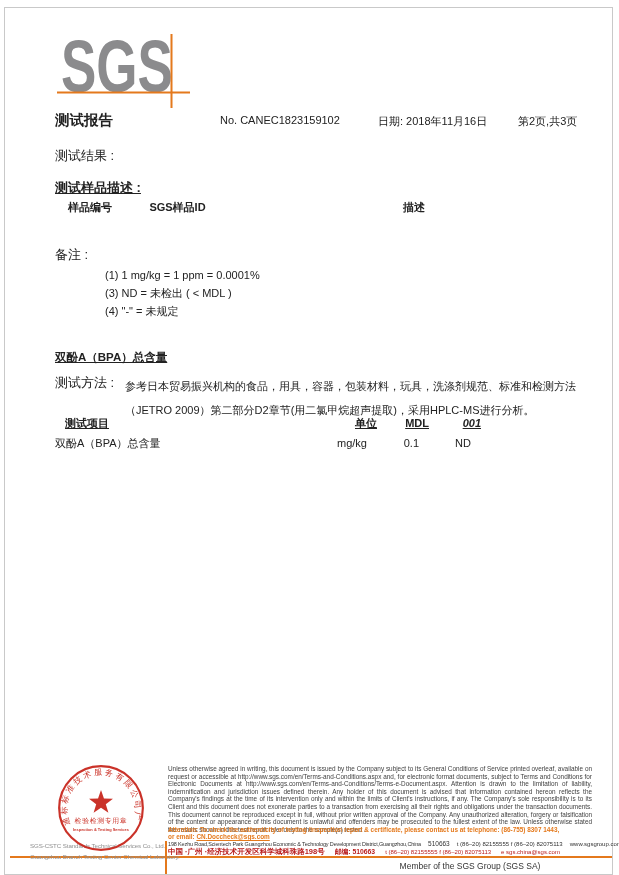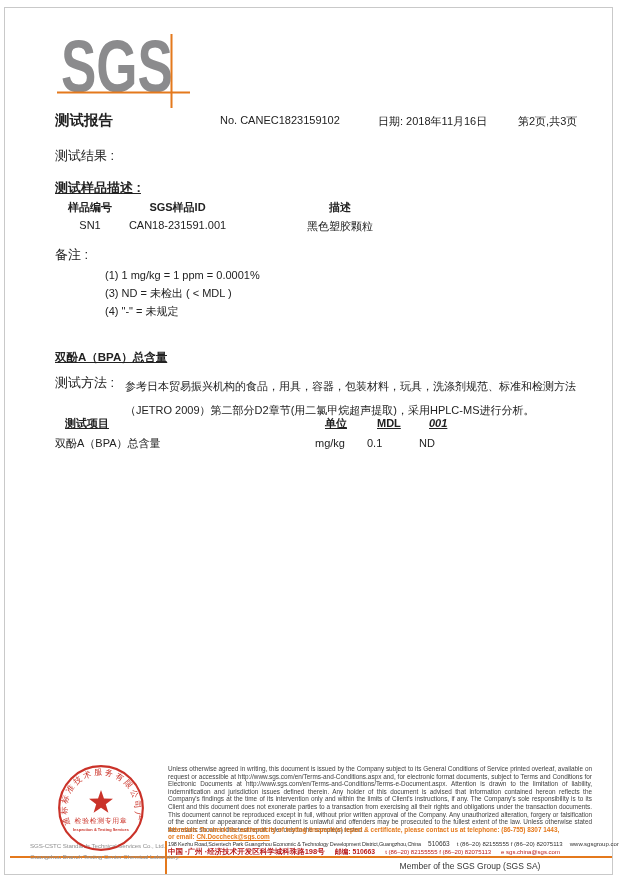--- a/index.html
+++ b/index.html
@@ -24,36 +24,36 @@
   
   .fs11 { font-size:13px; }
   .results-label  { position:absolute; left:55px; top:147px; }
   .sample-heading { position:absolute; left:55px; top:179px; text-decoration:underline; font-weight:bold; }
 
   .t1 { position:absolute; left:55px; top:200px; font-size:11px; }
   .t1 .row { display:flex; }
   .t1 .row + .row { margin-top:4px; }
   .t1 .c1 { width:70px;  text-align:center; }
   .t1 .c2 { width:105px; text-align:center; }
-  .t1 .c3 { width:170px; text-align:center; padding-left:25px; }
+  .t1 .c3 { width:170px; text-align:right; padding-left:25px; }
   .t1 .hdr { font-weight:bold; }
 
   .notes-heading { position:absolute; left:55px; top:246px; }
   .notes-list { position:absolute; left:105px; top:266px; font-size:11px; line-height:18px; }
 
   .bpa-heading { position:absolute; left:55px; top:350px; font-size:11.5px; font-weight:bold; text-decoration:underline; }
   .method-label { position:absolute; left:55px; top:374px; }
   .method-text  { position:absolute; left:125px; top:374px; width:466px; font-size:11px; line-height:24px; }
 
   .t2 { position:absolute; left:55px; top:416px; font-size:11px; }
   .t2 .row { display:flex; align-items:baseline; }
   .t2 .row + .row { margin-top:5px; }
   .t2 .item { width:260px; text-align:left; }
   .t2 .hdr-item { padding-left:10px; }
-  .t2 .c { width:52px; text-align:left; }
+  .t2 .c { width:52px; text-align:right; }
   .t2 .u { text-decoration:underline; font-weight:bold; }
   .t2 .i { font-style:italic; }
 
   
   .stamp { position:absolute; left:56px; top:763px; width:90px; height:90px; opacity:.95; z-index:3; }
   .company-lines { position:absolute; left:30px; top:841px; width:160px; z-index:2;
     font-size:6.2px; line-height:10.5px; color:#8f8f8f; letter-spacing:-0.1px; }
 
   .legal { position:absolute; left:168px; top:765px; width:424px;
     font-size:6.4px; line-height:7.6px; color:#3f3f3f; text-align:justify; }
@@ -100,25 +100,20 @@
   <div class="page-info">第2页,共3页</div>
 
   <div class="results-label fs11">测试结果 :</div>
   <div class="sample-heading fs11">测试样品描述 :</div>
 
   <div class="t1">
     <div class="row hdr">
       <div class="c1">样品编号</div>
       <div class="c2">SGS样品ID</div>
       <div class="c3">描述</div>
-    </div>
-    <div class="row">
-      <div class="c1">SN1</div>
-      <div class="c2">CAN18-231591.001</div>
-      <div class="c3">黑色塑胶颗粒</div>
     </div>
   </div>
 
   <div class="notes-heading fs11">备注 :</div>
   <div class="notes-list">
     <div>(1) 1 mg/kg = 1 ppm = 0.0001%</div>
     <div>(3) ND = 未检出 ( &lt; MDL )</div>
     <div>(4) "-" = 未规定</div>
   </div>
 

